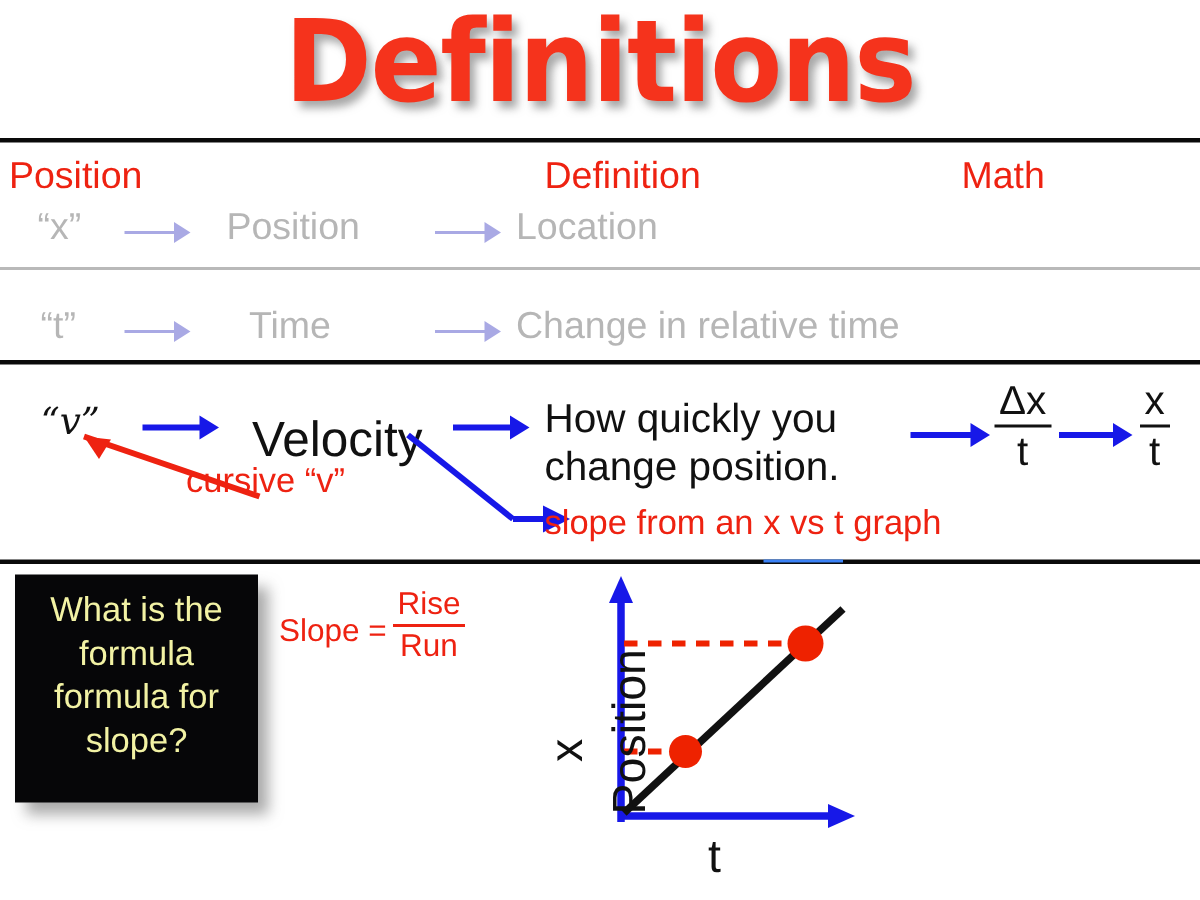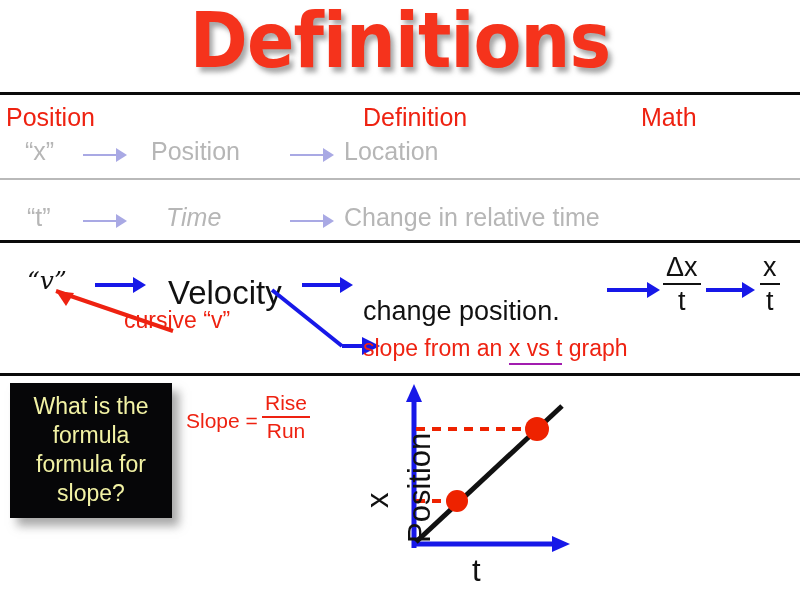--- a/index.html
+++ b/index.html
@@ -85,26 +85,26 @@
     line-height:1.05;
   }
   .frac .num{display:block;padding:0 3px;}
   .frac .bar{display:block;border-top:2px solid #111;margin:2px 0;}
   .frac .den{display:block;padding:0 3px;}
 
   .frac.redfrac{color:#ee2211;font-size:21px;}
   .frac.redfrac .bar{border-top:2px solid #ee2211;}
 
   
-  .uline{border-bottom:2px solid #a21caf;padding-bottom:2px;}
+  .uline{border-bottom:2px solid #3b82f6;padding-bottom:12px;}
 
   
   .qbox{
     position:absolute;
-    left:10px;top:383px;width:162px;height:135px;
+    left:10px;top:383px;width:162px;height:152px;
     background:#060608;
     box-shadow:7px 8px 9px rgba(140,140,140,0.75);
     color:#f2f2a4;
     font-size:23px;
     line-height:29px;
     text-align:center;
     padding-top:9px;
     box-sizing:border-box;
   }
 
@@ -150,21 +150,21 @@
 
   <div class="cell grey" style="left:344px;top:137px;">Location</div>
 
   <div class="cell grey quoted" style="left:27px;top:203px;">“t”</div>
 
   <div class="arrow-faded" style="left:83px;top:214px;width:44px;">
     <div class="shaft" style="width:34px;"></div>
     <div class="head" style="left:33px;"></div>
   </div>
 
-  <div class="cell grey" style="left:166px;top:203px;font-style:italic;">Time</div>
+  <div class="cell grey" style="left:166px;top:203px;">Time</div>
 
   <div class="arrow-faded" style="left:290px;top:214px;width:44px;">
     <div class="shaft" style="width:34px;"></div>
     <div class="head" style="left:33px;"></div>
   </div>
 
   <div class="cell grey" style="left:344px;top:203px;">Change in relative time</div>
 
   <div class="cell blk vital" style="left:27px;top:266px;">“v”</div>
 
@@ -186,20 +186,21 @@
     <line x1="4" y1="4" x2="74" y2="60" stroke="#1718e8" stroke-width="4"></line>
     <line x1="74" y1="60" x2="96" y2="60" stroke="#1718e8" stroke-width="4"></line>
     <polygon points="112,60 94,51 94,69" fill="#1718e8"></polygon>
   </svg>
 
   <div class="arrow-blue" style="left:302px;top:277px;width:52px;">
     <div class="shaft" style="width:40px;"></div>
     <div class="head" style="left:38px;"></div>
   </div>
 
+  <div class="cell blk" style="left:363px;top:264px;font-size:27px;">How quickly you</div>
   <div class="cell blk" style="left:363px;top:296px;font-size:27px;">change position.</div>
 
   <div class="cell red" style="left:363px;top:335px;font-size:23px;">
     <span>slope from an </span><span class="uline">x vs t</span><span> graph</span>
   </div>
 
   <div class="arrow-blue" style="left:607px;top:282px;width:54px;">
     <div class="shaft" style="width:42px;"></div>
     <div class="head" style="left:40px;"></div>
   </div>

